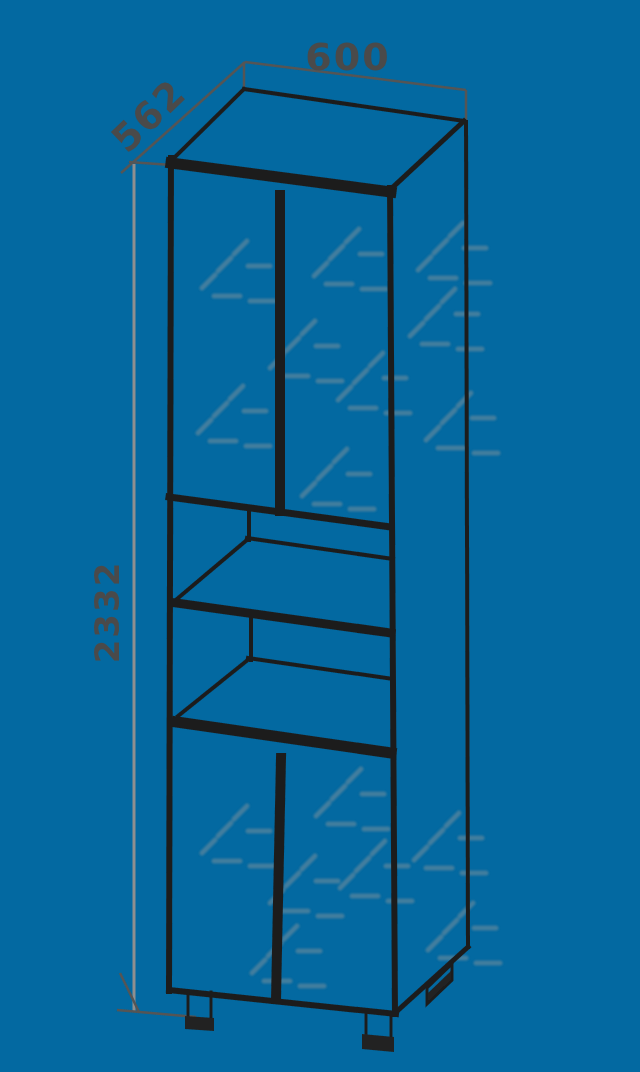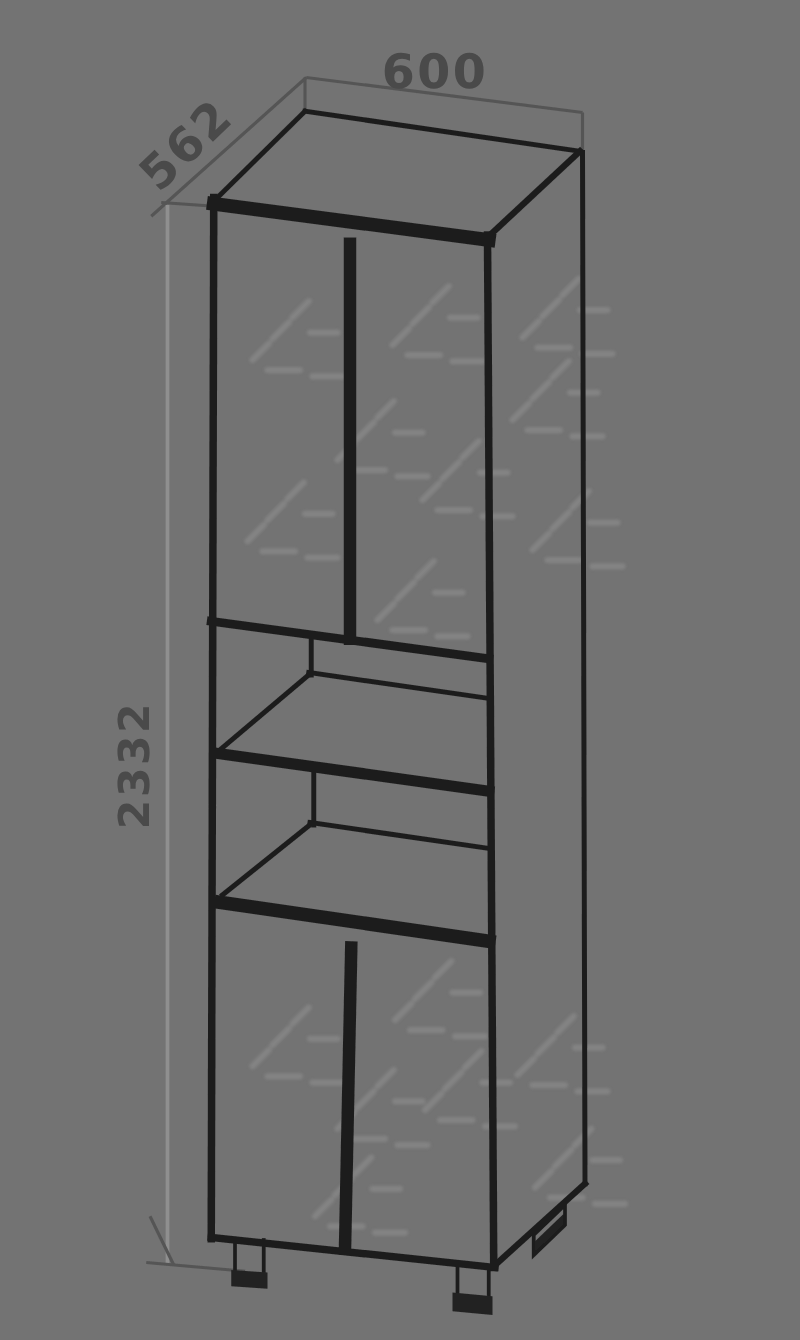--- a/index.html
+++ b/index.html
@@ -1,19 +1,19 @@
 <!DOCTYPE html>
 <html><head>
 <meta charset="utf-8">
 <style>
   html,body{margin:0;padding:0;background:#ffffff;}
   .stage{
     position:relative;
     width:640px;height:1072px;
-    background:#737373;
+    background:#0369a1;
     overflow:hidden;
     font-family:"DejaVu Sans", sans-serif;
   }
   svg{position:absolute;left:0;top:0;}
   text{
     font-family:"DejaVu Sans", sans-serif;
     font-weight:600;
     fill:#4a4a4a;
     letter-spacing:2px;
   }

